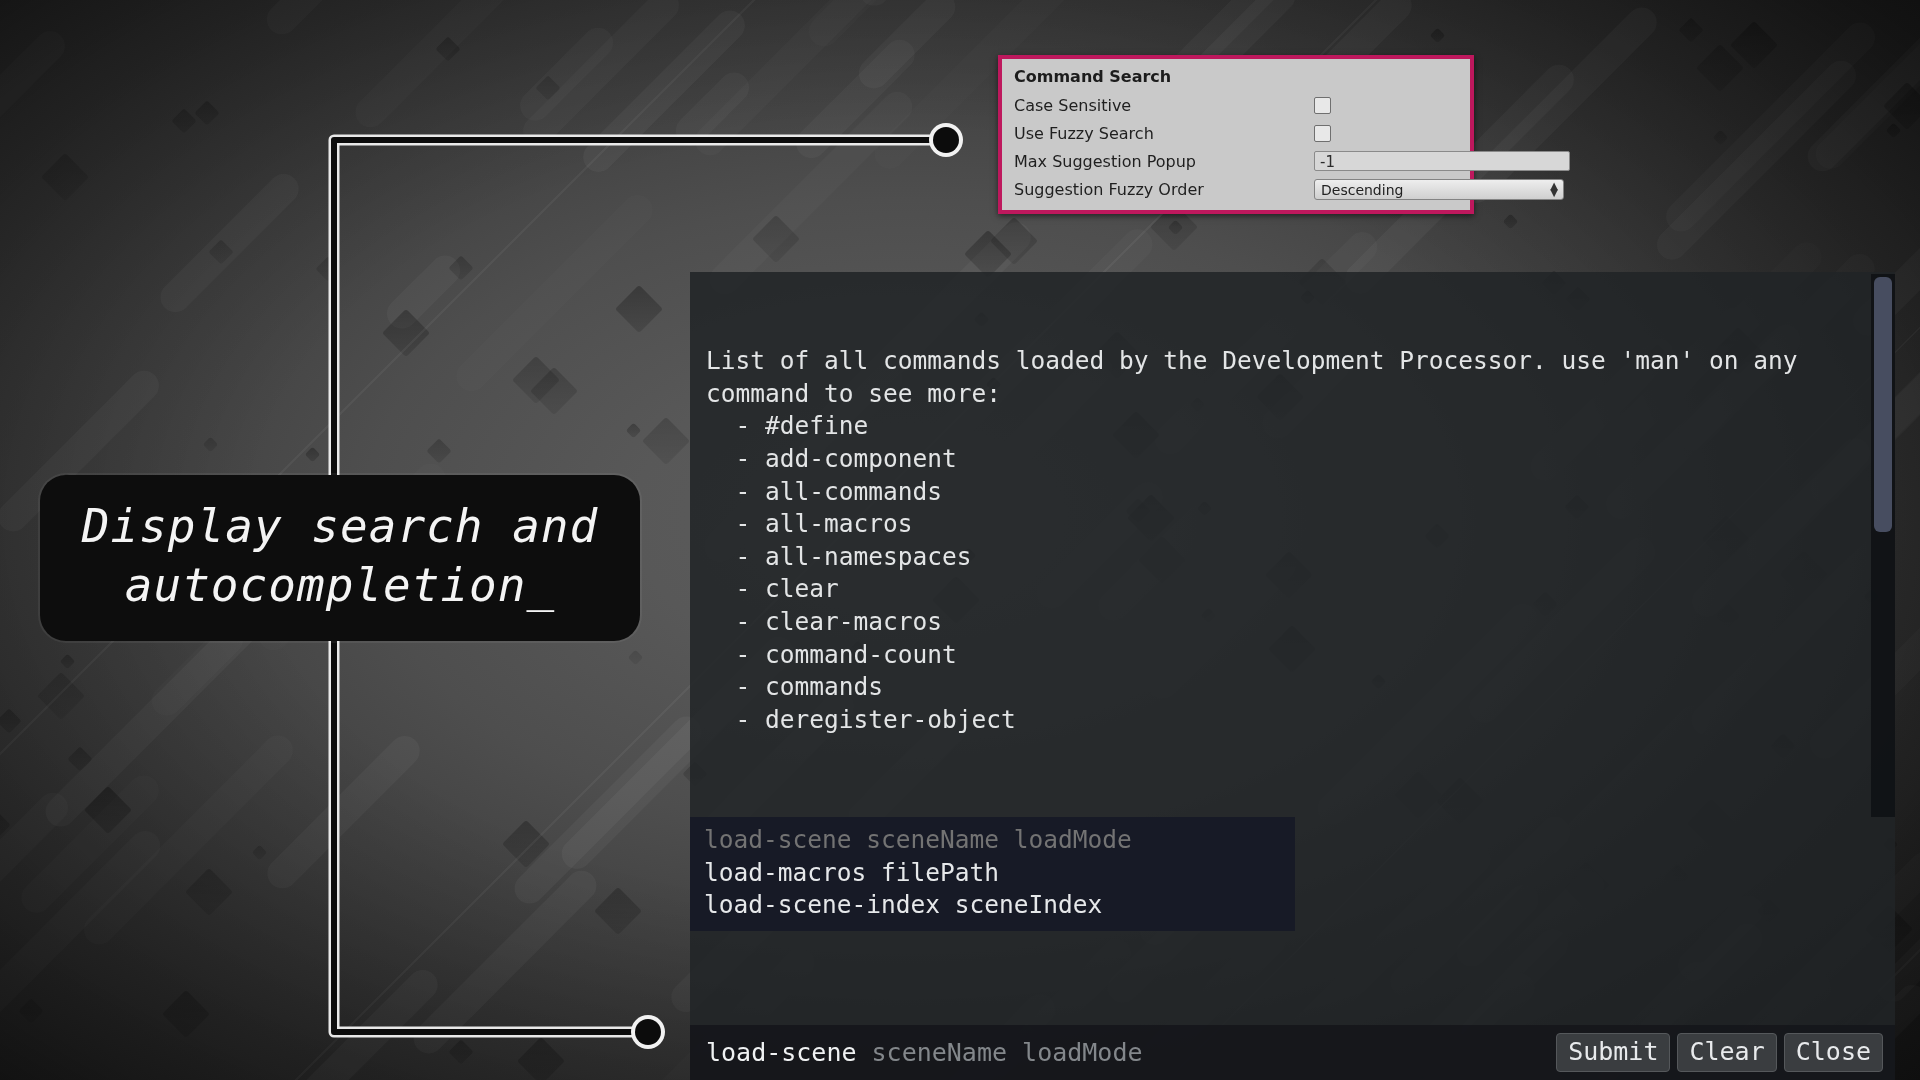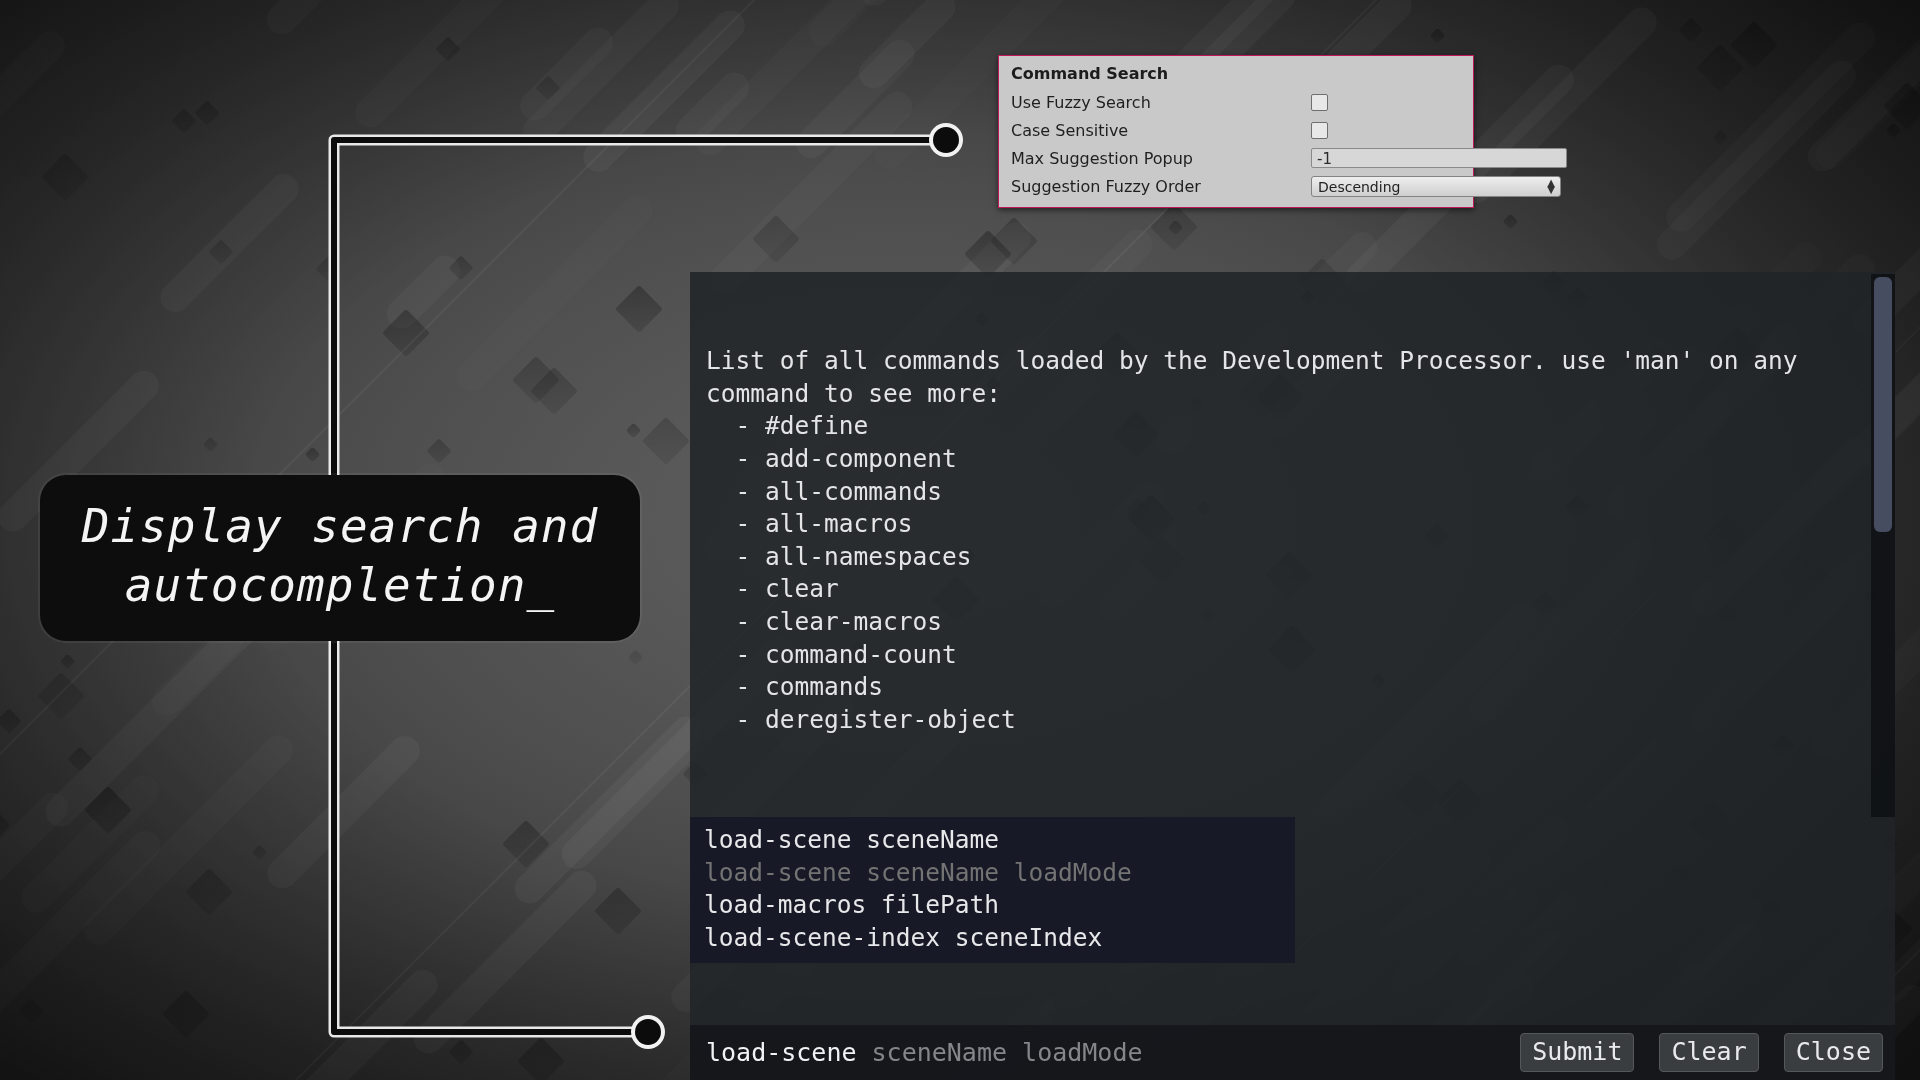--- a/index.html
+++ b/index.html
@@ -103,21 +103,21 @@
     white-space: pre-wrap;
   }
 
   
   .cs-panel {
     position: absolute;
     left: 998px;
     top: 55px;
     width: 476px;
     background: #c9c9c9;
-    border: 1px solid #be185d;
+    border: 4px solid #be185d;
     box-shadow: 0 2px 6px rgba(0,0,0,0.55);
     font-family: "DejaVu Sans", sans-serif;
     padding: 5px 0 7px 0;
     box-sizing: border-box;
   }
   .cs-title {
     font-size: 16px;
     font-weight: bold;
     color: #1c1c1c;
     padding: 3px 0 5px 12px;
@@ -271,21 +271,21 @@
     height: 55px;
     display: flex;
     align-items: center;
     padding-left: 16px;
     font-size: 25px;
     white-space: pre;
     color: #f0f2f3;
     overflow: hidden;
   }
   .ghost { color: #83878b; }
-  .btn-group { display: flex; align-items: center; gap: 25px; padding-right: 12px; }
+  .btn-group { display: flex; align-items: center; gap: 7px; padding-right: 12px; }
   .cbtn {
     background: #3a3d40;
     border: 1px solid #55585b;
     border-radius: 4px;
     color: #e8eaec;
     font-family: "DejaVu Sans Mono", monospace;
     font-size: 25px;
     padding: 2px 11px 4px;
     line-height: 1.25;
     white-space: nowrap;
@@ -508,28 +508,28 @@
 
   <div class="caption-box">
     <div class="caption-text">Display search and
 autocompletion_</div>
   </div>
 
   <div class="cs-panel">
     <div class="cs-title">Command Search</div>
 
     <div class="cs-row">
-      <div class="cs-label">Use Fuzzy Search</div>
+      <div class="cs-label">Case Sensitive</div>
       <div class="cs-ctrl">
         <div class="cs-check"></div>
       </div>
     </div>
 
     <div class="cs-row">
-      <div class="cs-label">Case Sensitive</div>
+      <div class="cs-label">Use Fuzzy Search</div>
       <div class="cs-ctrl">
         <div class="cs-check"></div>
       </div>
     </div>
 
 
     <div class="cs-row">
       <div class="cs-label">Max Suggestion Popup</div>
       <div class="cs-ctrl">
         <div class="cs-field">-1</div>
@@ -551,21 +551,20 @@
 
     <div class="console-out">
       <div id="outputLines"><div>List of all commands loaded by the Development Processor. use 'man' on any</div><div>command to see more:</div><div>  - #define</div><div>  - add-component</div><div>  - all-commands</div><div>  - all-macros</div><div>  - all-namespaces</div><div>  - clear</div><div>  - clear-macros</div><div>  - command-count</div><div>  - commands</div><div>  - deregister-object</div></div>
     </div>
 
     <div class="scrollbar">
       <div class="scroll-thumb"></div>
     </div>
 
     <div class="suggest-popup" id="suggestPopup">
-        <div class="suggest-row">load-scene sceneName</div>
         <div class="suggest-row sel">load-scene sceneName loadMode</div>
         <div class="suggest-row">load-macros filePath</div>
         <div class="suggest-row">load-scene-index sceneIndex</div>
       </div>
 
     <div class="input-bar">
       <div class="input-field"><span>load-scene</span><span class="ghost"> sceneName loadMode</span></div>
       <div class="btn-group">
         <button class="cbtn">Submit</button>
         <button class="cbtn">Clear</button>

